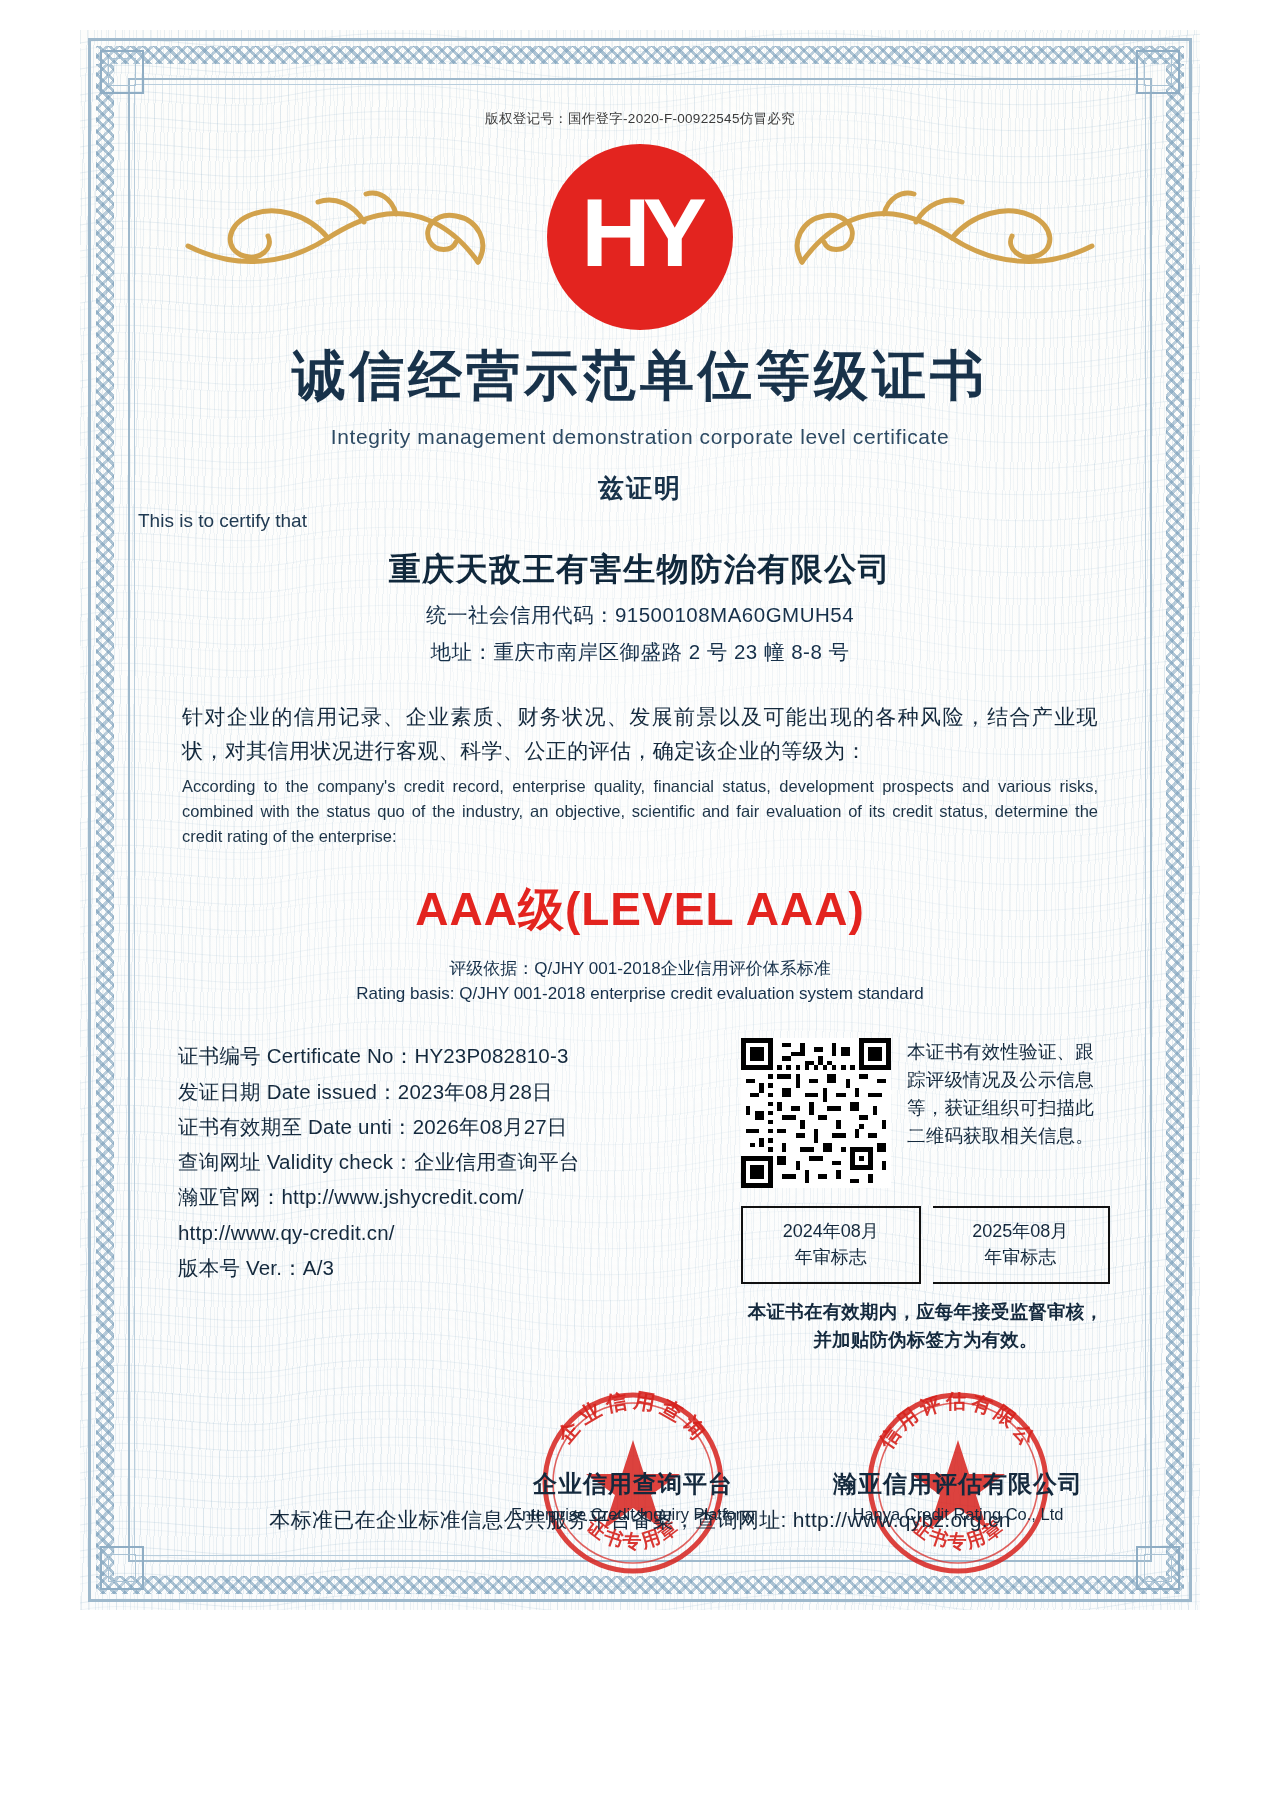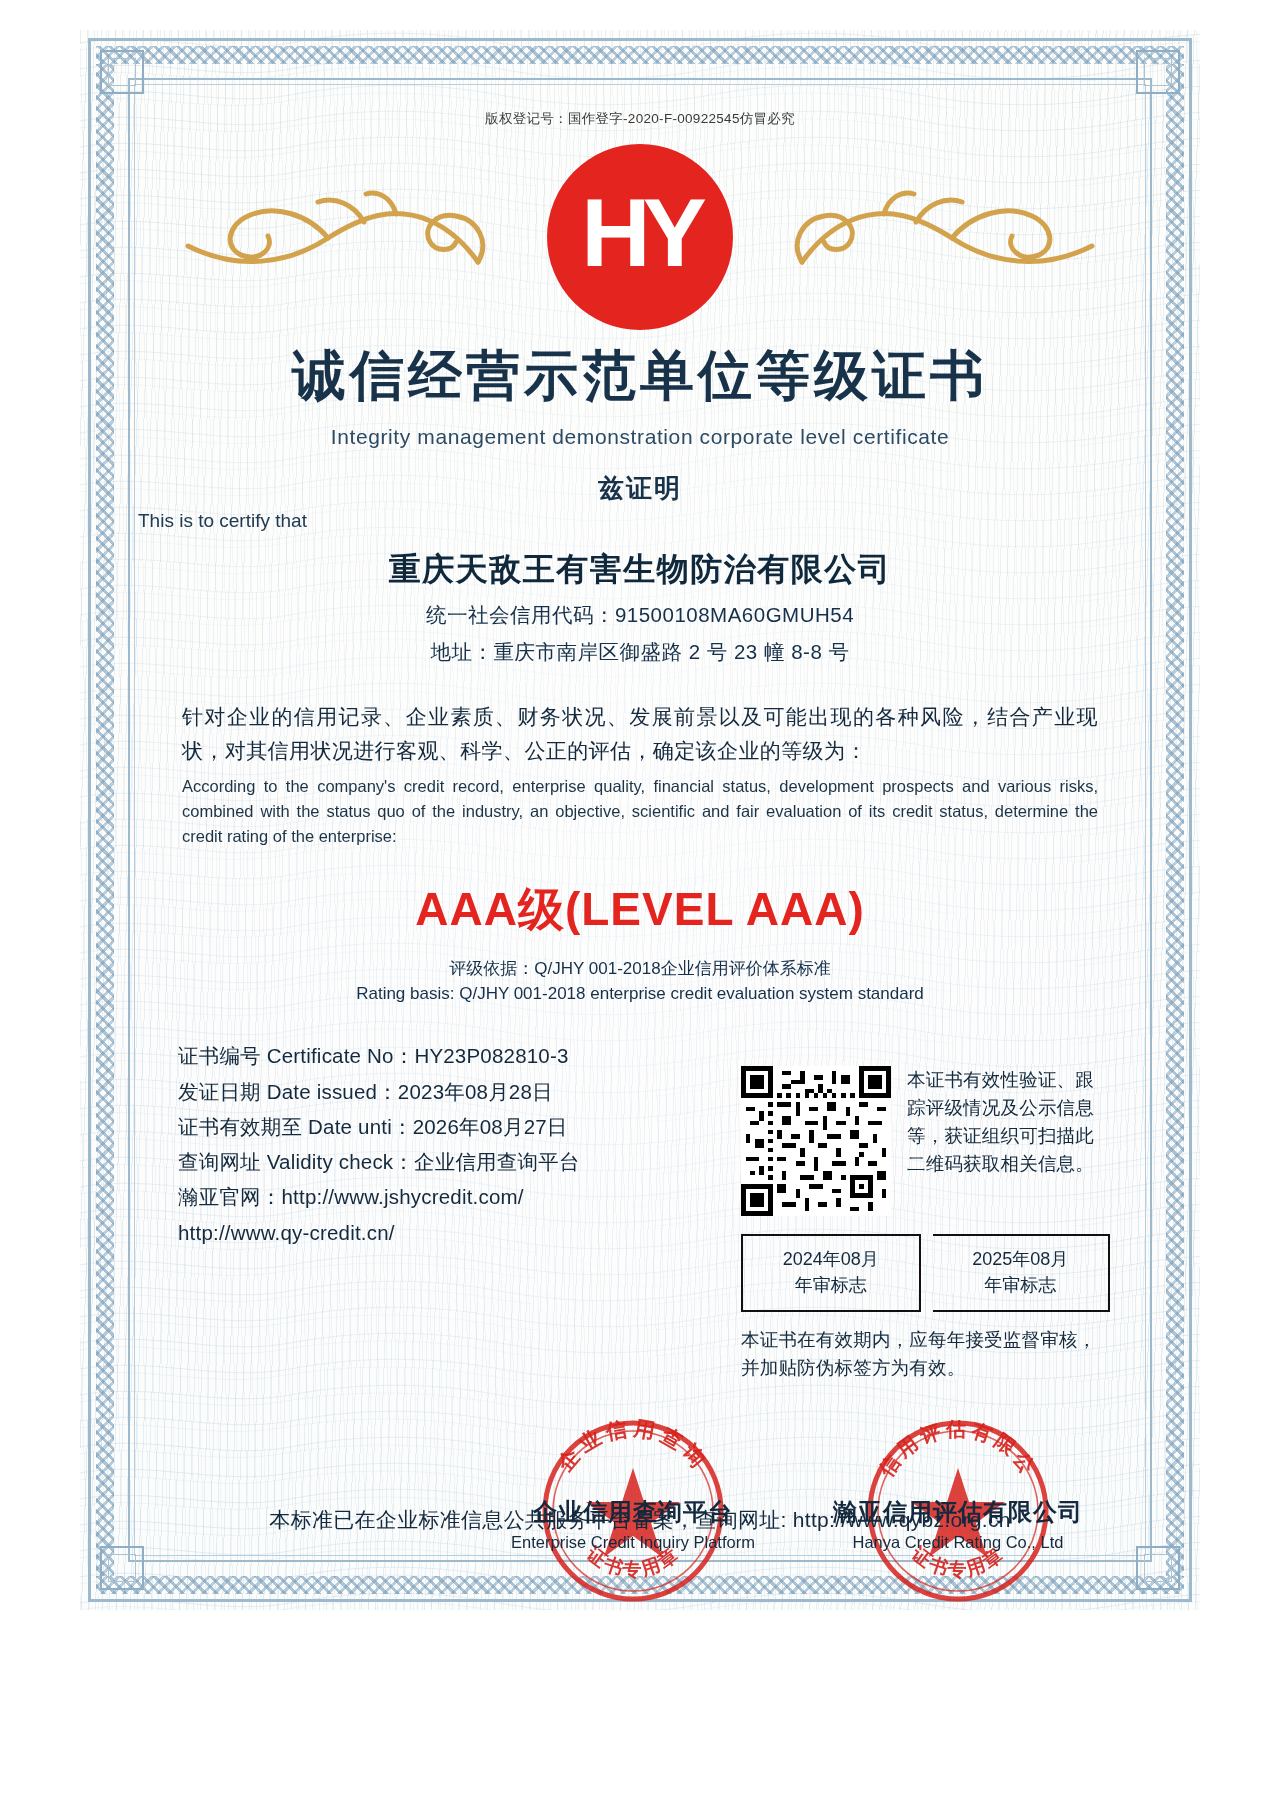--- a/index.html
+++ b/index.html
@@ -242,21 +242,20 @@
   .detail-line {
     font-size: 20.5px;
     color: #14293d;
     line-height: 1.72;
     letter-spacing: .2px;
   }
 
   .details-right {
     flex: 1;
     padding-left: 8px;
-    margin-top: 28px;
   }
   .qr-row {
     display: flex;
     align-items: flex-start;
   }
   .qr-code {
     width: 150px;
     height: 150px;
     flex: 0 0 150px;
     background: #ffffff;
@@ -281,22 +280,23 @@
     font-size: 18px;
     color: #14293d;
     line-height: 1.45;
   }
   .seal-box + .seal-box { border-left: none; }
   .annual-note {
     margin-top: 14px;
     font-size: 18.5px;
     color: #14293d;
     line-height: 1.5;
-    text-align: left;
+    text-align: center;
     letter-spacing: .2px;
+    font-weight: bold;
   }
 
   
   .stamps {
     position: relative;
     height: 230px;
     margin-top: 10px;
   }
   .stamp-group {
     position: absolute;
@@ -422,20 +422,21 @@
     <div class="basis-en">Rating basis: Q/JHY 001-2018 enterprise credit evaluation system standard</div>
 
     <div class="details-row">
       <div class="details-left">
         <div class="detail-line">证书编号 Certificate No：HY23P082810-3</div>
         <div class="detail-line">发证日期 Date issued：2023年08月28日</div>
         <div class="detail-line">证书有效期至 Date unti：2026年08月27日</div>
         <div class="detail-line">查询网址 Validity check：企业信用查询平台</div>
         <div class="detail-line">瀚亚官网：http://www.jshycredit.com/</div>
         <div class="detail-line">http://www.qy-credit.cn/</div>
+        <div class="detail-line">版本号 Ver.：A/3</div>
       </div>
 
       <div class="details-right">
         <div class="qr-row">
           <svg class="qr-code" viewBox="0 0 33 33" shape-rendering="crispEdges">
             <rect width="33" height="33" fill="#fff"></rect>
             <g fill="#000">
 
               <rect x="0" y="0" width="7" height="1"></rect>
                 <rect x="0" y="6" width="7" height="1"></rect>

